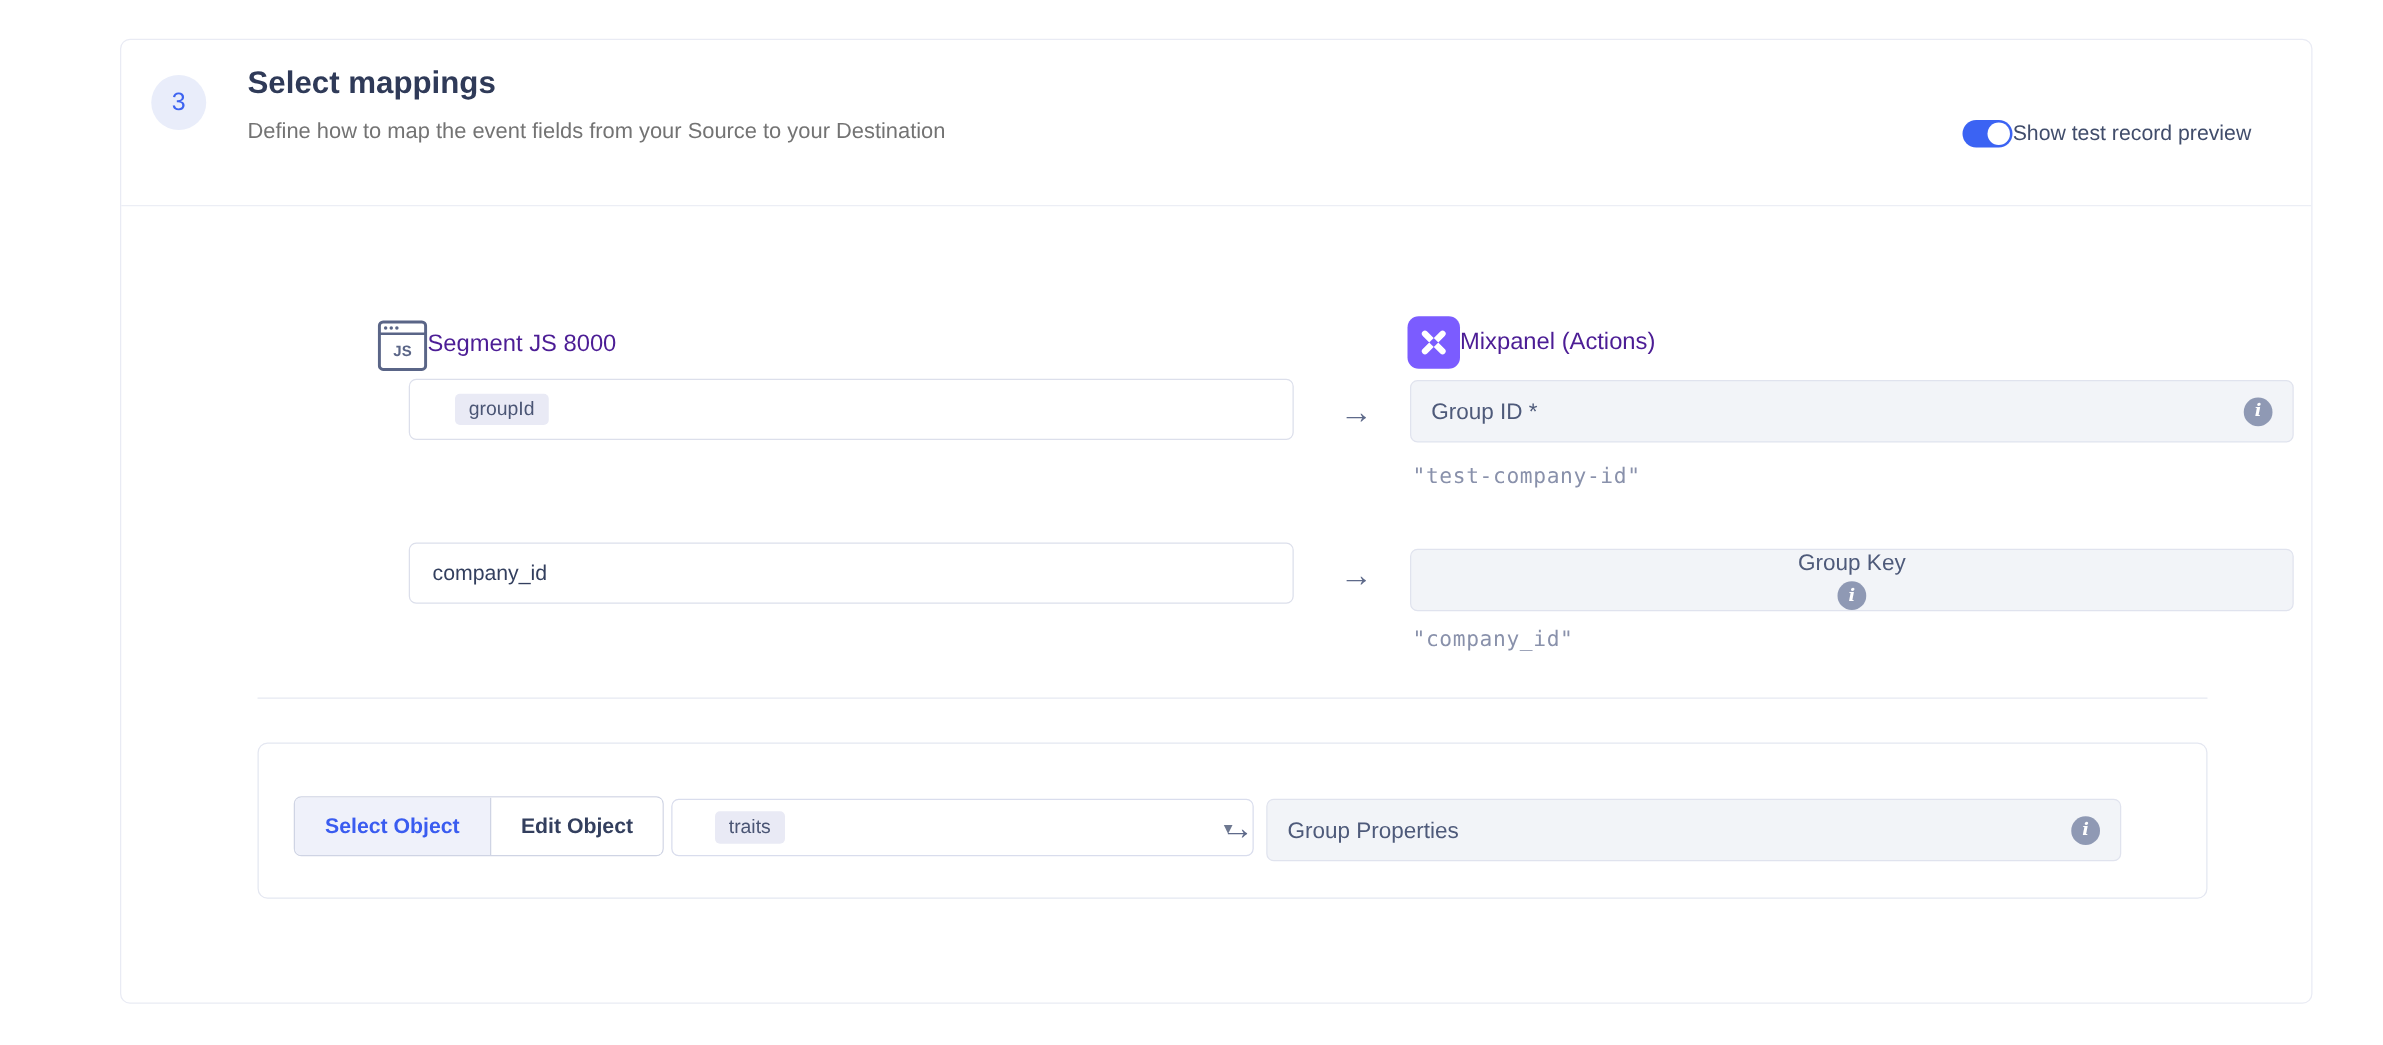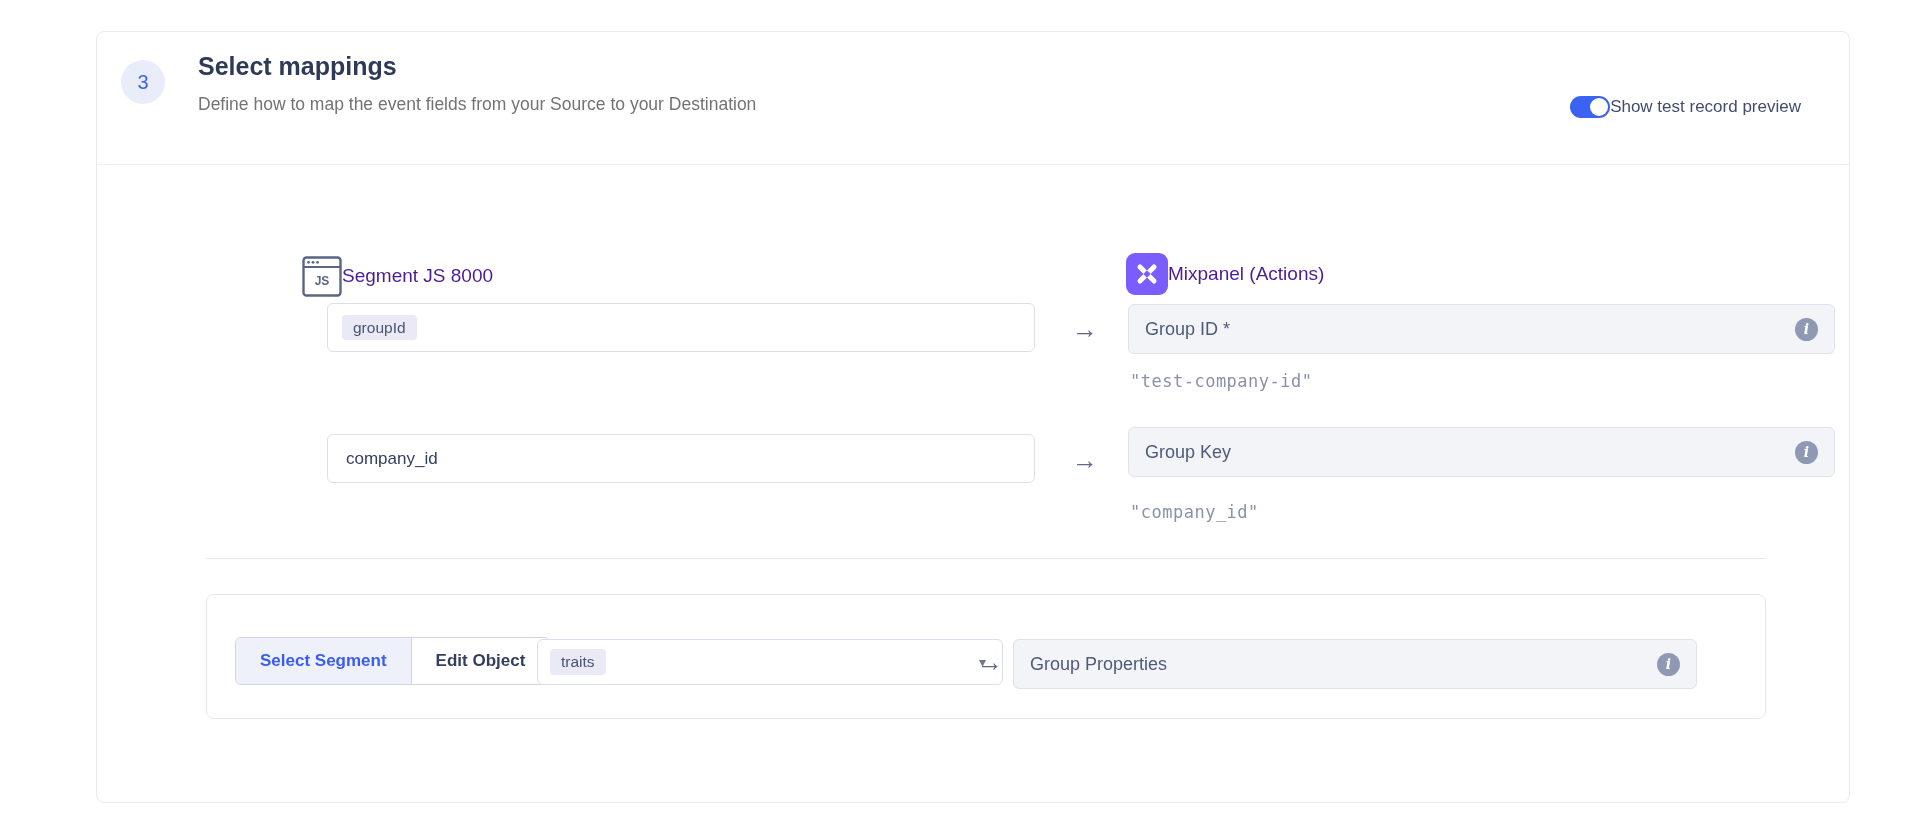--- a/index.html
+++ b/index.html
@@ -44,21 +44,21 @@
   }
 
   
   .src-input {
     position:absolute; left:230px; width:708px; height:49px;
     background:#ffffff; border:1px solid #dcdfeb; border-radius:6px;
     display:flex; align-items:center; padding:0 14px; cursor:text;
   }
   .pill {
     background:#e9eaf5; color:#4a5574; border-radius:4px;
-    font-size:15.5px; padding:5px 11px; line-height:1;
+    font-size:15.5px; padding:5px 11px; line-height:1;margin-left:22px;
   }
   .plain-val { font-size:17px; color:#333f5e; padding-left:4px; }
 
   .arrow { position:absolute; left:972px; width:32px; text-align:center; font-size:26px; color:#5e6a8a; }
 
   .dst-field {
     position:absolute; left:1031px; width:707px; height:50px;
     background:#f2f4f8; border:1px solid #e0e3ee; border-radius:6px;
     display:flex; align-items:center; padding:0 16px;
   }
@@ -153,31 +153,31 @@
     <div class="dst-field" style="top:272px;">
       <span class="lbl">Group ID *</span>
       <span class="info-dot">i</span>
     </div>
     <div class="preview" style="top:339px;">"test-company-id"</div>
 
     <div class="src-input" style="top:402px;">
       <span class="plain-val">company_id</span>
     </div>
     <div class="arrow" style="top:413px;">→</div>
-    <div class="dst-field" style="top:395px;">
+    <div class="dst-field" style="top:407px;flex-direction:column;">
       <span class="lbl">Group Key</span>
       <span class="info-dot">i</span>
     </div>
     <div class="preview" style="top:470px;">"company_id"</div>
 
     <div class="mid-divider" style="top:526px; left:109px;"></div>
 
     <div class="sub-card" style="left:109px; top:562px;">
       <div class="btn-group">
-        <div class="btn sel">Select Segment</div>
+        <div class="btn sel">Select Object</div>
         <div class="btn unsel">Edit Object</div>
       </div>
       <div class="dropdown">
         <span class="pill">traits</span>
         <span class="caret">▾</span>
       </div>
       <div class="sub-arrow">→</div>
       <div class="sub-dst">
         <span class="lbl">Group Properties</span>
         <span class="info-dot">i</span>

